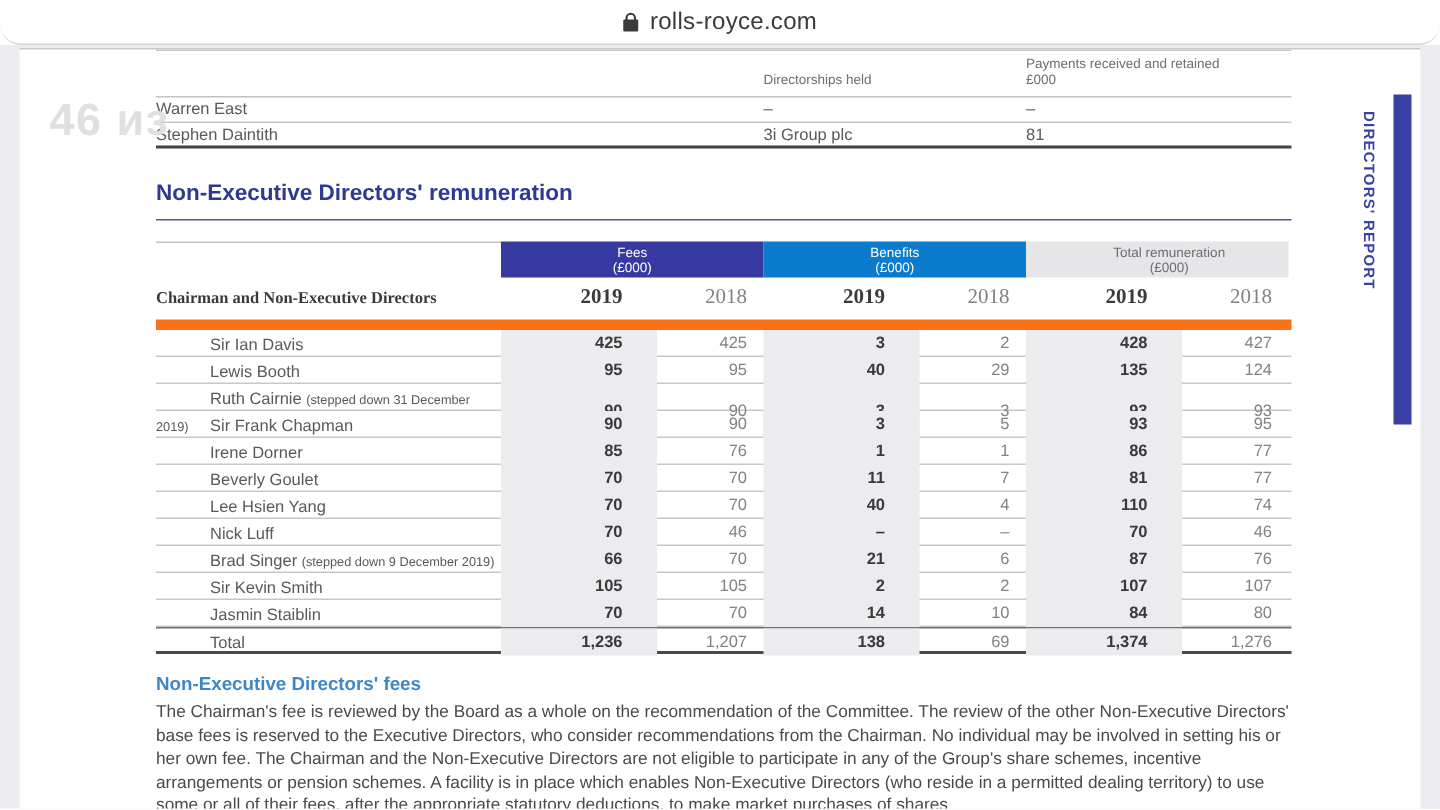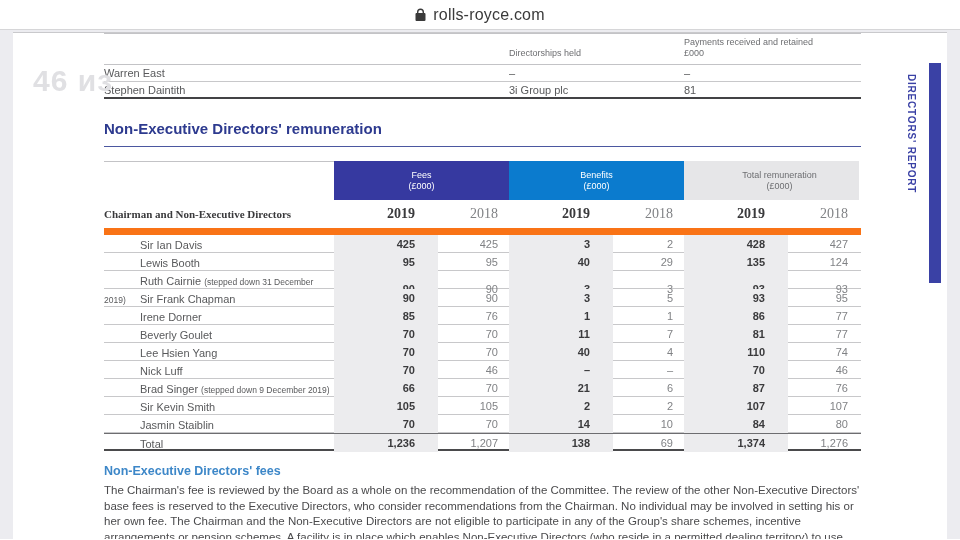--- a/index.html
+++ b/index.html
@@ -1,21 +1,21 @@
 <!DOCTYPE html>
 <html><head>
 <meta charset="utf-8">
 <style>
   * { margin:0; padding:0; box-sizing:border-box; }
   html,body { width:960px; height:540px; overflow:hidden;
               font-family:"Liberation Sans", sans-serif; background:#fff; }
 
   
   .browser-bar { height:30px; background:#ffffff; display:flex; align-items:center;
-                 justify-content:center; border-bottom:1px solid #d6d6d8; }
+                 justify-content:center; border-bottom:1px solid #d6d6d8;border-radius:14px; }
   .browser-bar .lock { display:inline-block; margin-right:7px; line-height:0; }
   .url-text { font-size:16px; color:#3a3a3a; letter-spacing:.2px; }
 
   
   .viewport { position:relative; height:509px; background:#ececf0; }
   .page { position:absolute; left:13px; top:2px; width:934px; height:507px;
           background:#fff; border-top:1px solid #c9c9cc; overflow:hidden; }
   .content { padding:0 86px 0 91px; }
 
   .watermark { position:absolute; left:33px; top:34px; font-size:30px; font-weight:bold;
@@ -40,21 +40,21 @@
   
   .main-heading { margin-top:21px; font-size:15px; font-weight:bold; color:#2d3a8f;
                   padding-bottom:9px; border-bottom:1px solid #4b57a0; }
   .sub-heading { margin-top:17px; font-size:12.5px; color:#4a7cc0;
                  padding-bottom:6px; border-bottom:1px solid #a9c4e2; }
 
   
   .rem-table { margin-top:14px; }
   .band { display:grid; grid-template-columns:230px 175px 175px 175px; }
   .band .name-spacer { border-top:1px solid #c3c3c6; }
-  .grp { height:39px; display:flex; flex-direction:column; align-items:center;
+  .grp { height:24px; display:flex; flex-direction:column; align-items:center;
          justify-content:center; font-size:9px; line-height:10.5px; text-align:center; }
   .year-row { display:grid; grid-template-columns:230px 104px 71px 104px 71px 104px 71px;
               height:35px; align-items:center; border-bottom:7px solid #f97316;font-family:Liberation Serif, serif; }
   .row-header { font-size:11px; font-weight:bold; color:#3a3a3c; white-space:nowrap; }
   .yv { font-size:14px; text-align:right; }
   .c19 { padding-right:23px; font-weight:bold; color:#3a3a3c; }
   .c18 { padding-right:11px; color:#808285; }
   .r-row { display:grid; grid-template-columns:230px 104px 71px 104px 71px 104px 71px;
            height:18px; align-items:center; border-bottom:1px solid #c8c8ca; }
   .r-row .nm { font-size:11px; color:#58595b; white-space:nowrap;margin-left:36px; }

